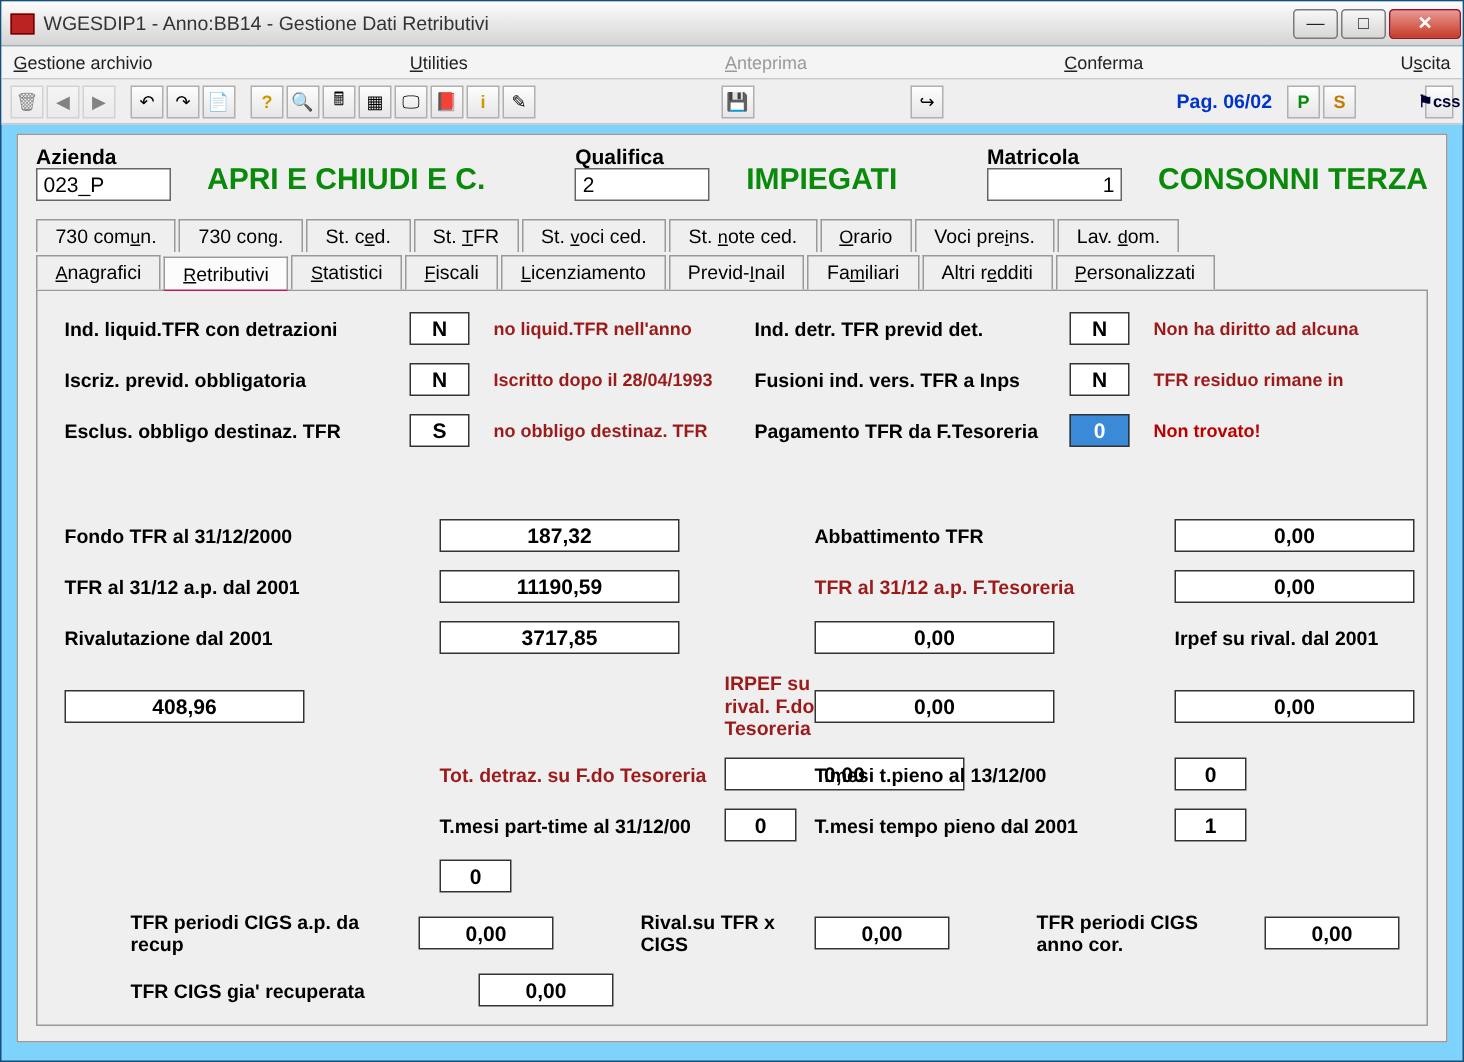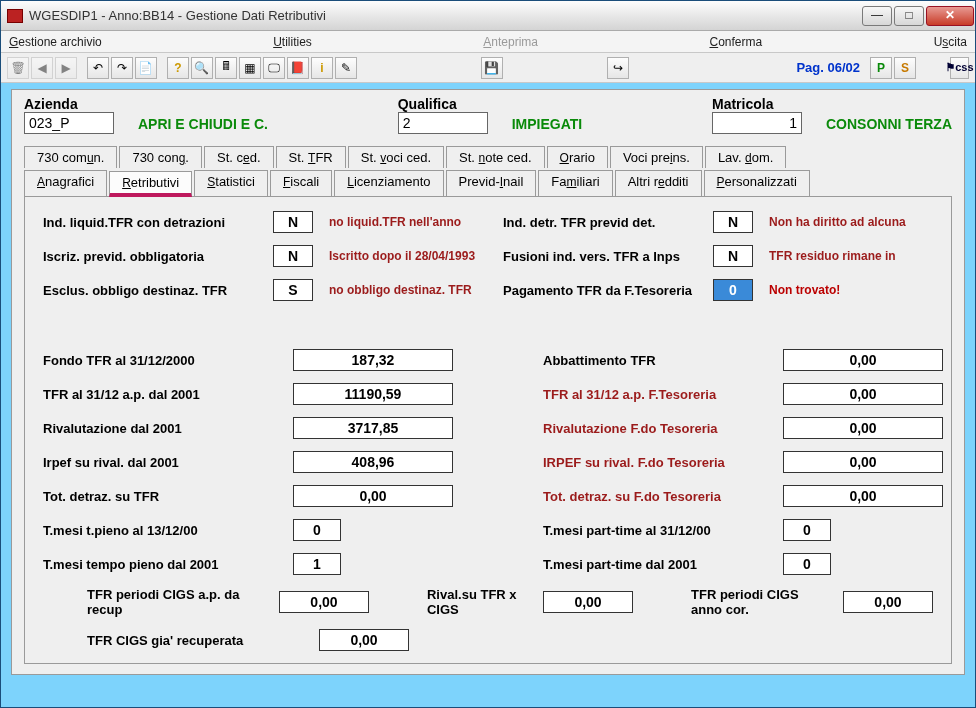--- a/index.html
+++ b/index.html
@@ -27,35 +27,35 @@
 .menubar .disabled { color: #9a9a9a; }
 
 .toolbar { height: 30px; background: #efefef; border-bottom: 1px solid #c8c8c8; display: flex; align-items: center; padding: 0 6px; gap: 2px; }
 .tool { width: 22px; height: 22px; border: 1px solid #b0b0b0; background: linear-gradient(#fdfdfd,#e6e6e6); display:flex; align-items:center; justify-content:center; font-size: 12px;}
 .tool.disabled { opacity: 0.45; }
 .toolbar .spacer { flex: 1; }
 .toolbar .pagelbl { font-weight: bold; color: #0033cc; font-size: 13px; margin: 0 8px; }
 .toolbar .pbtn { width: 22px; height: 22px; border: 1px solid #b0b0b0; background: linear-gradient(#fdfdfd,#e6e6e6); display:flex; align-items:center; justify-content:center; font-weight: bold; }
 .toolbar .pbtn.green { color: #0a8a0a; }
 .toolbar .pbtn.orange { color: #c77a00; }
-.toolbar .css-btn { width: 19px; font-size: 11px; font-weight:bold; color: #003; }
+.toolbar .css-btn { width: 19px; font-size: 11px; font-weight:bold; color: #003; margin-left: 12px; }
 
 .content { flex: 1; padding: 6px 10px 10px 10px; }
 
 .headerblock { border: 1px solid #9a9a9a; background: #efefef; padding: 6px 12px 10px 12px; position: relative; }
 
 .hdrrow { display: flex; align-items: flex-start; gap: 24px; }
 .hdrfield .lbl { font-weight: bold; font-size: 14px; }
 .hdrfield input { border: 1px solid #666; height: 22px; padding: 1px 4px; font-size: 14px; }
-.hdrnote { color: #0a8a0a; font-weight: bold; font-size: 14px; align-self: flex-end; padding-bottom: 2px; }
+.hdrnote { color: #0a8a0a; font-weight: bold; font-size: 20px; align-self: flex-end; padding-bottom: 2px; }
 
 .tabs { display: flex; flex-wrap: wrap; margin-top: 10px; border-bottom: 1px solid #9a9a9a; }
 .tab { padding: 3px 12px; border: 1px solid #9a9a9a; border-bottom: none; background: #efefef; margin-right: 2px; margin-top: 2px; font-size: 13px; cursor: default; }
 .tab u { text-decoration: underline; }
-.tab.active { background: #fcfcfc; font-weight: normal; position: relative; top: 1px; border-bottom: 4px solid #be185d; }
+.tab.active { background: #fcfcfc; font-weight: normal; position: relative; top: 1px; border-bottom: 1px solid #be185d; }
 
 .panel { border: 1px solid #9a9a9a; border-top: none; background: #efefef; padding: 14px 18px 12px 18px; }
 
 .grid1 { display: grid; grid-template-columns: 230px 50px 180px 210px 50px 160px; row-gap: 12px; align-items: center; }
 .grid1 .lab { font-weight: bold; font-size: 13px; }
 .grid1 .note { color: #9b1b1b; font-weight: bold; font-size: 12px; line-height: 1.2; padding-left: 6px; }
 .grid1 .note.nfound { color: #b00; }
 .smallbox { width: 40px; height: 22px; border: 1px solid #333; text-align: center; font-weight: bold; font-size: 14px; padding: 0; }
 .smallbox.hl { background: #3a8ad8; color: #fff; }
 
@@ -203,45 +203,42 @@
 
           <div class="lab">TFR al 31/12 a.p. dal 2001</div>
           <input class="numbox" value="11190,59" style="">
           <div></div>
           <div class="lab red">TFR al 31/12 a.p. F.Tesoreria</div>
           <input class="numbox" value="0,00" style="">
 
           <div class="lab">Rivalutazione dal 2001</div>
           <input class="numbox" value="3717,85" style="">
           <div></div>
-          <div class="lab red">Rivalutazione F.do Tesoreria</div>
           <input class="numbox" value="0,00" style="">
 
           <div class="lab">Irpef su rival. dal 2001</div>
           <input class="numbox" value="408,96" style="">
           <div></div>
           <div class="lab red">IRPEF su rival. F.do Tesoreria</div>
           <input class="numbox" value="0,00" style="">
 
-          <div class="lab">Tot. detraz. su TFR</div>
           <input class="numbox" value="0,00" style="">
           <div></div>
           <div class="lab red">Tot. detraz. su F.do Tesoreria</div>
           <input class="numbox" value="0,00" style="">
 
           <div class="lab">T.mesi t.pieno al 13/12/00</div>
           <div><input class="numbox sm" value="0" style=""></div>
           <div></div>
           <div class="lab">T.mesi part-time al 31/12/00</div>
           <div><input class="numbox sm" value="0" style=""></div>
 
           <div class="lab">T.mesi tempo pieno dal 2001</div>
           <div><input class="numbox sm" value="1" style=""></div>
           <div></div>
-          <div class="lab">T.mesi part-time dal 2001</div>
           <div><input class="numbox sm" value="0" style=""></div>
         </div>
 
         <div class="bottomrow">
           <div class="lab" style="width:218px">TFR periodi CIGS a.p. da recup</div>
           <input class="numbox" value="0,00" style="">
           <div class="lab">Rival.su TFR x CIGS</div>
           <input class="numbox" value="0,00" style="">
           <div class="lab">TFR periodi CIGS anno cor.</div>
           <input class="numbox" value="0,00" style="">

